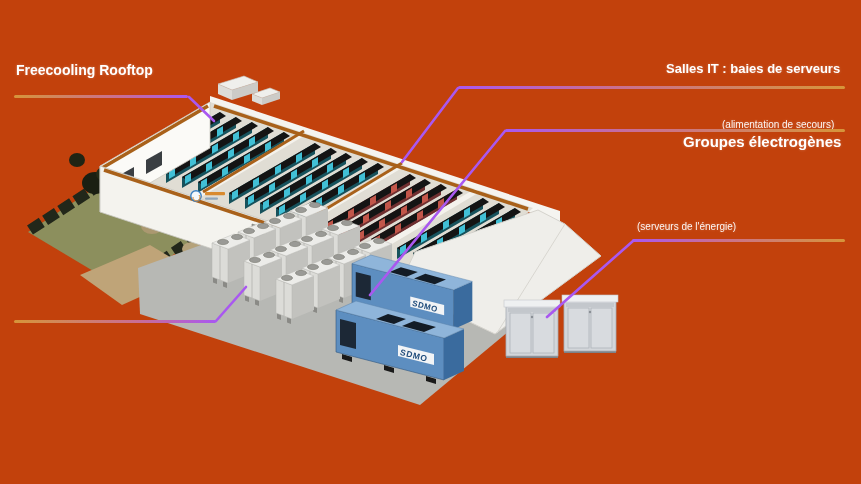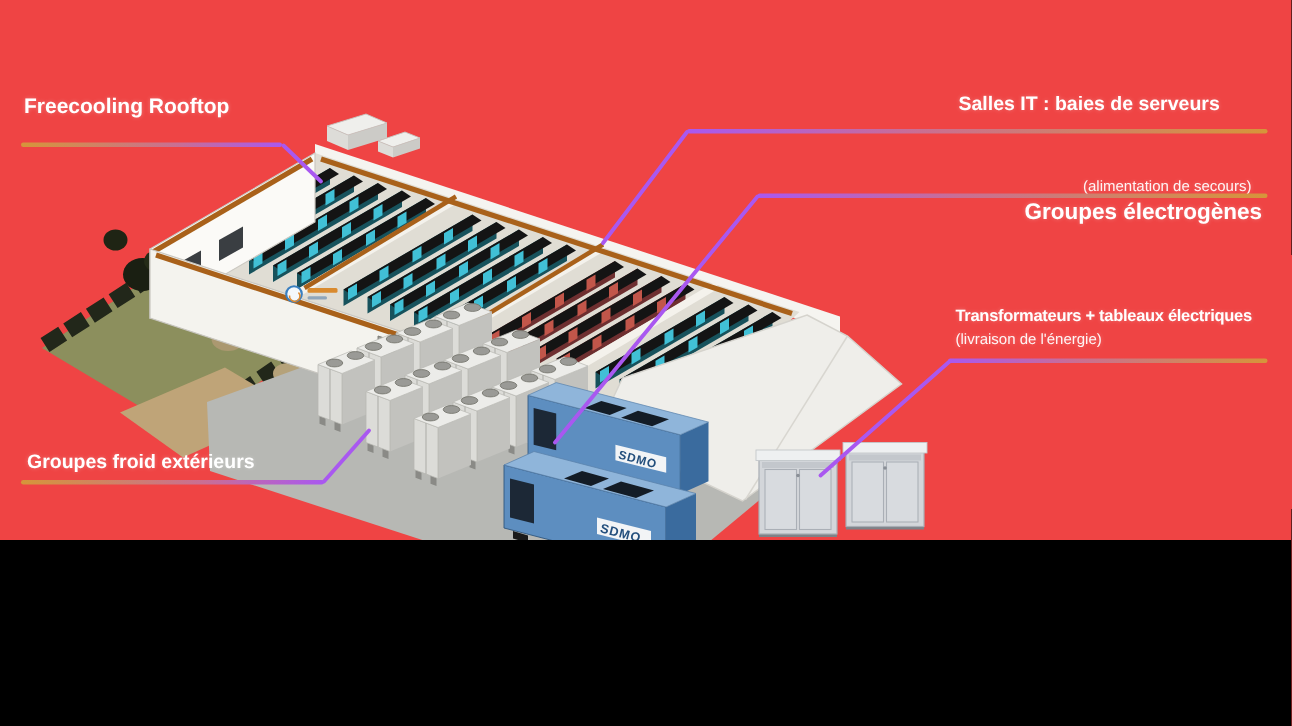--- a/index.html
+++ b/index.html
@@ -1,16 +1,16 @@
 <!DOCTYPE html>
 <html><head>
 <meta charset="utf-8">
 <style>
   html,body{margin:0;padding:0;background:#000;}
-  .stage{position:relative;width:861px;height:360px;background:#ef4444;overflow:hidden;
+  .stage{position:relative;width:861px;height:484px;background:#c2410c;overflow:hidden;
          font-family:"Liberation Sans",sans-serif;}
   .art{position:absolute;left:0;top:0;}
   .callout{position:absolute;color:#fff;white-space:nowrap;
            text-shadow:0 0 3px rgba(255,255,255,.28);}
   .t-bold{font-weight:bold;}
   .t-sub{font-weight:normal;opacity:.95;}
   .underline{position:absolute;height:3px;border-radius:2px;}
   .grad-lr{background:linear-gradient(90deg,#d6953a 0%,#c96f93 60%,#a958f0 100%);}
   .grad-rl{background:linear-gradient(90deg,#a958f0 0%,#c96f93 40%,#d6953a 100%);}
 </style>
@@ -192,27 +192,25 @@
       <line x1="458" y1="88" x2="402" y2="162"></line>
       <line x1="505" y1="131" x2="370" y2="295"></line>
       <line x1="633" y1="241" x2="547" y2="317"></line>
       <line x1="216" y1="321" x2="246" y2="287"></line>
     </g>
   </svg>
 
   <div class="callout t-bold" style="left:16px;top:62px;font-size:14px;">Freecooling Rooftop</div>
   <div class="underline grad-lr" style="left:14px;top:95px;width:174px;"></div>
 
-  <div class="callout t-bold" style="left:639px;top:61px;font-size:13px;text-align:center;">Salles IT : baies de serveurs</div>
+  <div class="callout t-bold" style="left:666px;top:61px;font-size:13px;text-align:center;">Salles IT : baies de serveurs</div>
   <div class="underline grad-rl" style="left:458px;top:86px;width:387px;"></div>
 
   <div class="callout t-bold" style="left:683px;top:101px;font-size:15px;margin-top:32px;">Groupes électrogènes</div>
   <div class="callout t-sub" style="left:683px;top:119px;font-size:10px;margin-left:39px;">(alimentation de secours)</div>
   <div class="underline grad-rl" style="left:505px;top:129px;width:340px;"></div>
 
-  <div class="callout t-bold" style="left:637px;top:205px;font-size:11px;letter-spacing:-0.2px;">Transformateurs + tableaux électriques</div>
-  <div class="callout t-sub" style="left:637px;top:221px;font-size:10px;">(livraison de l'énergie)</div>
+  <div class="callout t-sub" style="left:637px;top:221px;font-size:10px;">(serveurs de l'énergie)</div>
   <div class="underline grad-rl" style="left:632px;top:239px;width:213px;"></div>
 
-  <div class="callout t-bold" style="left:18px;top:300px;font-size:13px;">Groupes froid extérieurs</div>
   <div class="underline grad-lr" style="left:14px;top:320px;width:202px;"></div>
 
 </div>
 
 </body></html>

